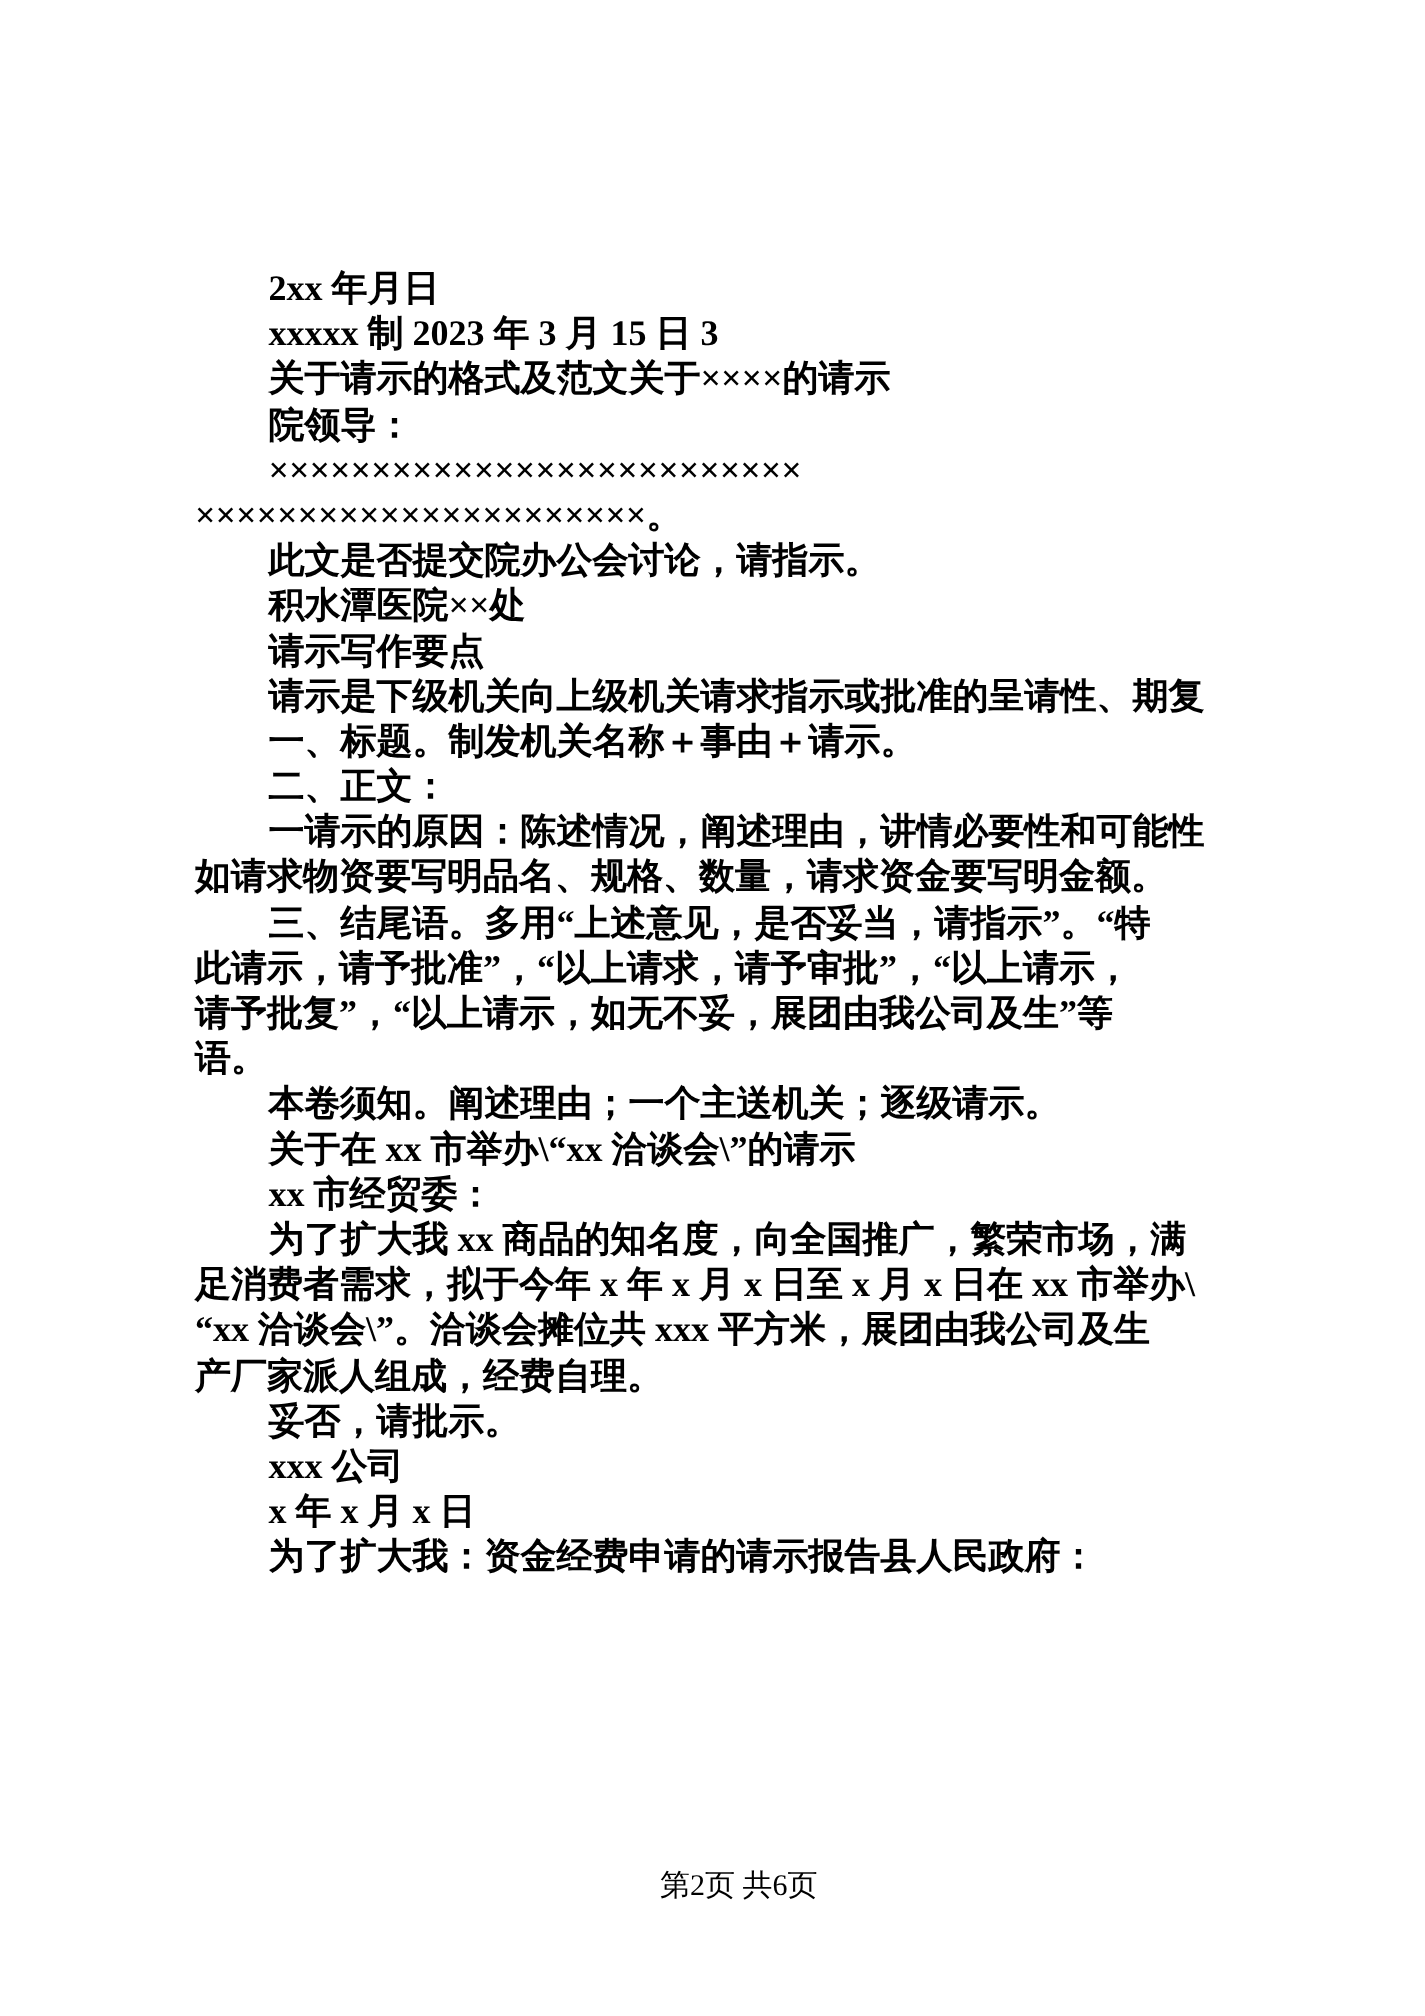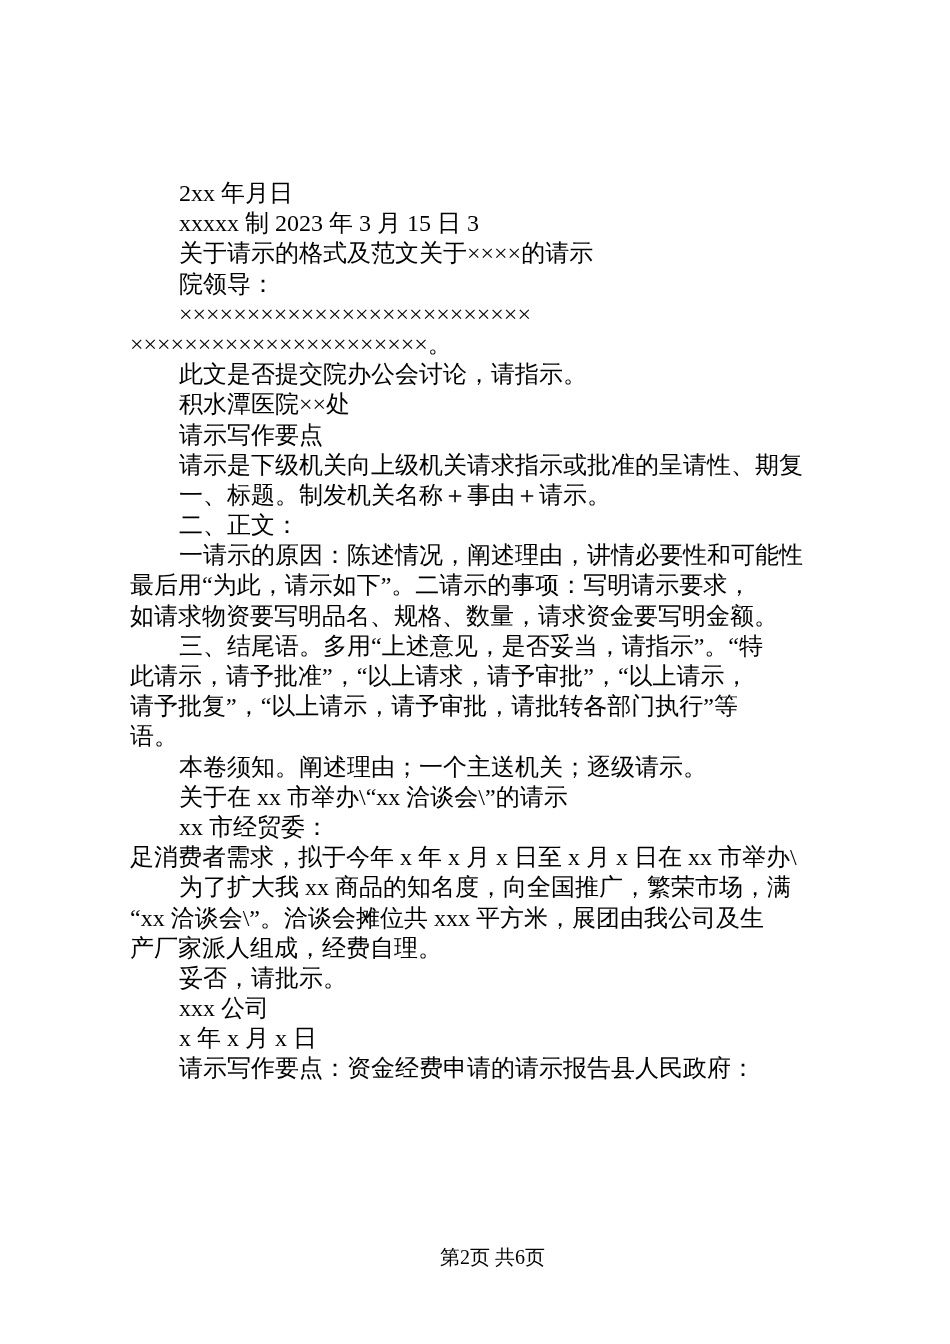--- a/index.html
+++ b/index.html
@@ -16,20 +16,21 @@
     position: absolute;
     left: 130px;
     top: 178px;
     width: 716px;
     font-size: 24px;
     line-height: 30.2px;
   }
   .line {
     white-space: pre;
     height: 30.2px;
+    font-weight: bold;
   }
   .line.indent {
     padding-left: 49px;
   }
   .footer {
     position: absolute;
     left: 440px;
     top: 1246px;
     font-size: 20px;
     line-height: 22px;
@@ -47,32 +48,31 @@
     <div class="line indent">院领导：</div>
     <div class="line indent">××××××××××××××××××××××××××</div>
     <div class="line">××××××××××××××××××××××。</div>
     <div class="line indent">此文是否提交院办公会讨论，请指示。</div>
     <div class="line indent">积水潭医院××处</div>
     <div class="line indent">请示写作要点</div>
     <div class="line indent">请示是下级机关向上级机关请求指示或批准的呈请性、期复</div>
     <div class="line indent">一、标题。制发机关名称＋事由＋请示。</div>
     <div class="line indent">二、正文：</div>
     <div class="line indent">一请示的原因：陈述情况，阐述理由，讲情必要性和可能性</div>
-    <div class="line">最后用“为此，请示如下”。二请示的事项：写明请示要求，</div>
     <div class="line">如请求物资要写明品名、规格、数量，请求资金要写明金额。</div>
     <div class="line indent">三、结尾语。多用“上述意见，是否妥当，请指示”。“特</div>
     <div class="line">此请示，请予批准”，“以上请求，请予审批”，“以上请示，</div>
-    <div class="line">请予批复”，“以上请示，请予审批，请批转各部门执行”等</div>
+    <div class="line">请予批复”，“以上请示，如无不妥，展团由我公司及生”等</div>
     <div class="line">语。</div>
     <div class="line indent">本卷须知。阐述理由；一个主送机关；逐级请示。</div>
     <div class="line indent">关于在 xx 市举办\“xx 洽谈会\”的请示</div>
     <div class="line indent">xx 市经贸委：</div>
+    <div class="line indent">为了扩大我 xx 商品的知名度，向全国推广，繁荣市场，满</div>
     <div class="line">足消费者需求，拟于今年 x 年 x 月 x 日至 x 月 x 日在 xx 市举办\</div>
-    <div class="line indent">为了扩大我 xx 商品的知名度，向全国推广，繁荣市场，满</div>
     <div class="line">“xx 洽谈会\”。洽谈会摊位共 xxx 平方米，展团由我公司及生</div>
     <div class="line">产厂家派人组成，经费自理。</div>
     <div class="line indent">妥否，请批示。</div>
     <div class="line indent">xxx 公司</div>
     <div class="line indent">x 年 x 月 x 日</div>
-    <div class="line indent">请示写作要点：资金经费申请的请示报告县人民政府：</div>
+    <div class="line indent">为了扩大我：资金经费申请的请示报告县人民政府：</div>
   </div>
   <div class="footer">第2页 共6页</div>
 </div>
 
 </body></html>

